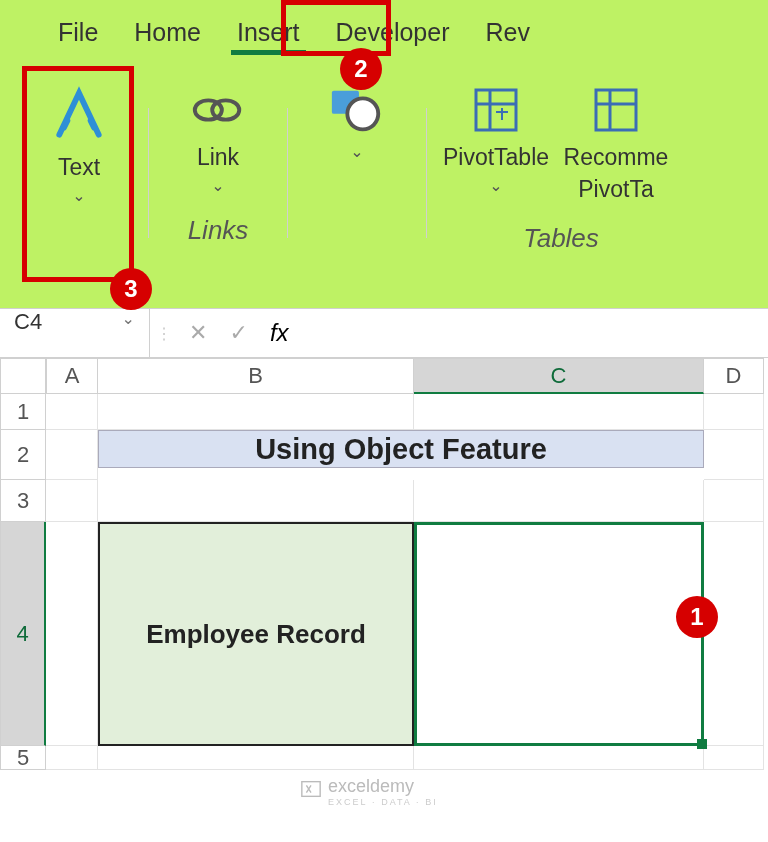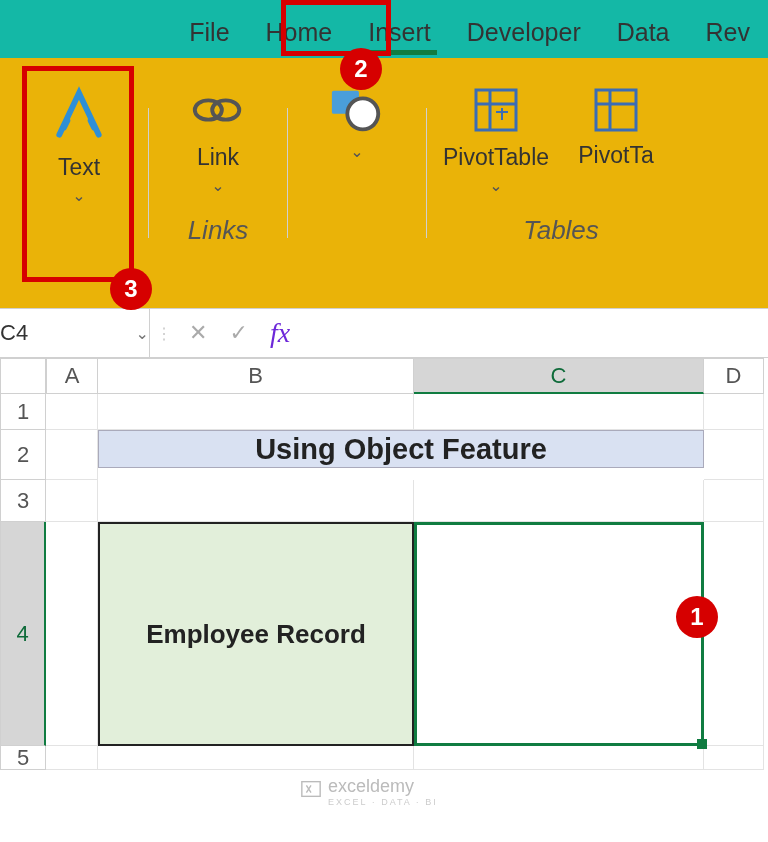--- a/index.html
+++ b/index.html
@@ -1,49 +1,49 @@
 <!DOCTYPE html>
 <html><head>
 <meta charset="utf-8">
 <style>
 * { box-sizing: border-box; margin: 0; padding: 0; }
 body { font-family: "Segoe UI", Arial, sans-serif; background: #fff; width: 768px; height: 842px; overflow: hidden; position: relative; }
 
 
-.tabs { display: flex; align-items: flex-end; padding: 12px 0 0 40px; height: 58px; background: #14b8a6; border-bottom: 1px solid transparent; justify-content: flex-end; }
+.tabs { display: flex; align-items: flex-end; padding: 12px 0 0 40px; height: 58px; background: #bef264; border-bottom: 1px solid transparent; }
 .tab { font-size: 25px; color: #333; padding: 8px 18px 10px; cursor: pointer; position: relative; }
 .tab.active { font-weight: 400; }
 .tab.active::after { content: ""; position: absolute; left: 12px; right: 12px; bottom: 2px; height: 5px; background: #107c41; }
 
 
-.ribbon { display: flex; align-items: flex-start; padding: 20px 0 0 24px; height: 250px; background: #eab308; }
+.ribbon { display: flex; align-items: flex-start; padding: 20px 0 0 24px; height: 250px; background: #bef264; }
 .group { display: flex; flex-direction: column; align-items: center; }
 .sep { width: 1px; background: #d0d0d0; height: 130px; margin: 30px 14px 0; }
 .btn { display: flex; flex-direction: column; align-items: center; justify-content: flex-start; width: 110px; padding: 8px 0 6px; }
 .btn-label { font-size: 23px; color: #333; margin-top: 6px; text-align: center; line-height: 1.2; }
 .btn .chev { font-size: 16px; color: #555; margin-top: 4px; }
 .group-label { font-size: 26px; color: #555; margin-top: 14px; font-style: italic; }
 
 
 .icon-text svg { width: 58px; height: 58px; }
 .icon-link svg { width: 58px; height: 48px; }
 .icon-ill svg { width: 58px; height: 48px; }
 .icon-pivot svg { width: 48px; height: 48px; }
 
 
 .hl { position: absolute; border: 5px solid #d60000; pointer-events: none; }
 .badge { position: absolute; width: 42px; height: 42px; border-radius: 50%; background: #d60000; color: #fff; font-size: 24px; font-weight: 600; display: flex; align-items: center; justify-content: center; }
 
 
 .fbar { display: flex; align-items: center; height: 50px; border-top: 1px solid #d0d0d0; border-bottom: 1px solid #d0d0d0; background: #fff; margin-top: 0; }
-.namebox { width: 150px; padding: 0 0; font-size: 22px; color: #333; border-right: 1px solid #d0d0d0; height: 100%; display: flex; align-items: center; justify-content: space-between; }
+.namebox { width: 150px; padding: 0 14px; font-size: 22px; color: #333; border-right: 1px solid #d0d0d0; height: 100%; display: flex; justify-content: space-between; }
 .namebox .dd { color: #777; font-size: 16px; }
 .fx-tools { display: flex; align-items: center; padding: 0 10px; gap: 14px; color: #aaa; font-size: 22px; }
 .fx-tools span { padding: 0 4px; }
-.fx-sym { font-style: italic; font-family: Liberation Serif, serif; color: #6d28d9; font-size: 28px; }
+.fx-sym { font-style: italic; font-family: Liberation Sans, sans-serif; color: #000000; font-size: 24px; }
 .fbar-input { flex: 1; height: 100%; border: none; outline: none; font-size: 20px; padding: 0 8px; }
 .divider-dots { color: #ccc; padding: 0 6px; letter-spacing: -3px; }
 
 
 .grid-area { position: relative; background: #fff; }
 .col-hdrs { display: flex; height: 36px; margin-left: 46px; }
 .col-hdr { border: 1px solid #d0d0d0; border-left: none; display: flex; align-items: center; justify-content: center; font-size: 22px; color: #555; background: #fff; }
 .col-hdr.sel { background: #d6d6d6; color: #0f6b3a; border-bottom: 2px solid #107c41; }
 .corner { position: absolute; left: 0; top: 0; width: 46px; height: 36px; border: 1px solid #d0d0d0; background: #fff; }
 .row { display: flex; }
@@ -65,21 +65,20 @@
 .watermark svg { width: 22px; height: 22px; }
 </style>
 </head>
 <body>
 
 <div class="tabs">
   <div class="tab">File</div>
   <div class="tab">Home</div>
   <div class="tab active">Insert</div>
   <div class="tab">Developer</div>
-  <div class="tab">Data</div>
   <div class="tab">Rev</div>
 </div>
 
 <div class="ribbon">
   <div class="group">
     <div class="btn">
       <span class="icon-text">
         <svg viewBox="0 0 50 50">
             <path d="M8 42 L25 6 L42 42 M15 30 L12 36 M35 30 L38 36" stroke="#2e8fd6" stroke-width="5" fill="none" stroke-linecap="round"></path>
           </svg>
@@ -133,20 +132,21 @@
         <span class="chev">⌄</span>
       </div>
       <div class="btn" style="width:130px;">
         <span class="icon-pivot">
           <svg viewBox="0 0 48 48">
               <rect x="4" y="4" width="40" height="40" fill="none" stroke="#3a6db5" stroke-width="3"></rect>
               <line x1="4" y1="18" x2="44" y2="18" stroke="#3a6db5" stroke-width="3"></line>
               <line x1="18" y1="4" x2="18" y2="44" stroke="#3a6db5" stroke-width="3"></line>
             </svg>
         </span>
+        <span class="btn-label">Recomme</span>
         <span class="btn-label" style="margin-top:4px">PivotTa</span>
       </div>
     </div>
     <div class="group-label">Tables</div>
   </div>
 </div>
 
 <div class="hl" style="left:281px; top:0px; width:110px; height:56px;"></div>
 <div class="badge" style="left:340px; top:48px;">2</div>
 

